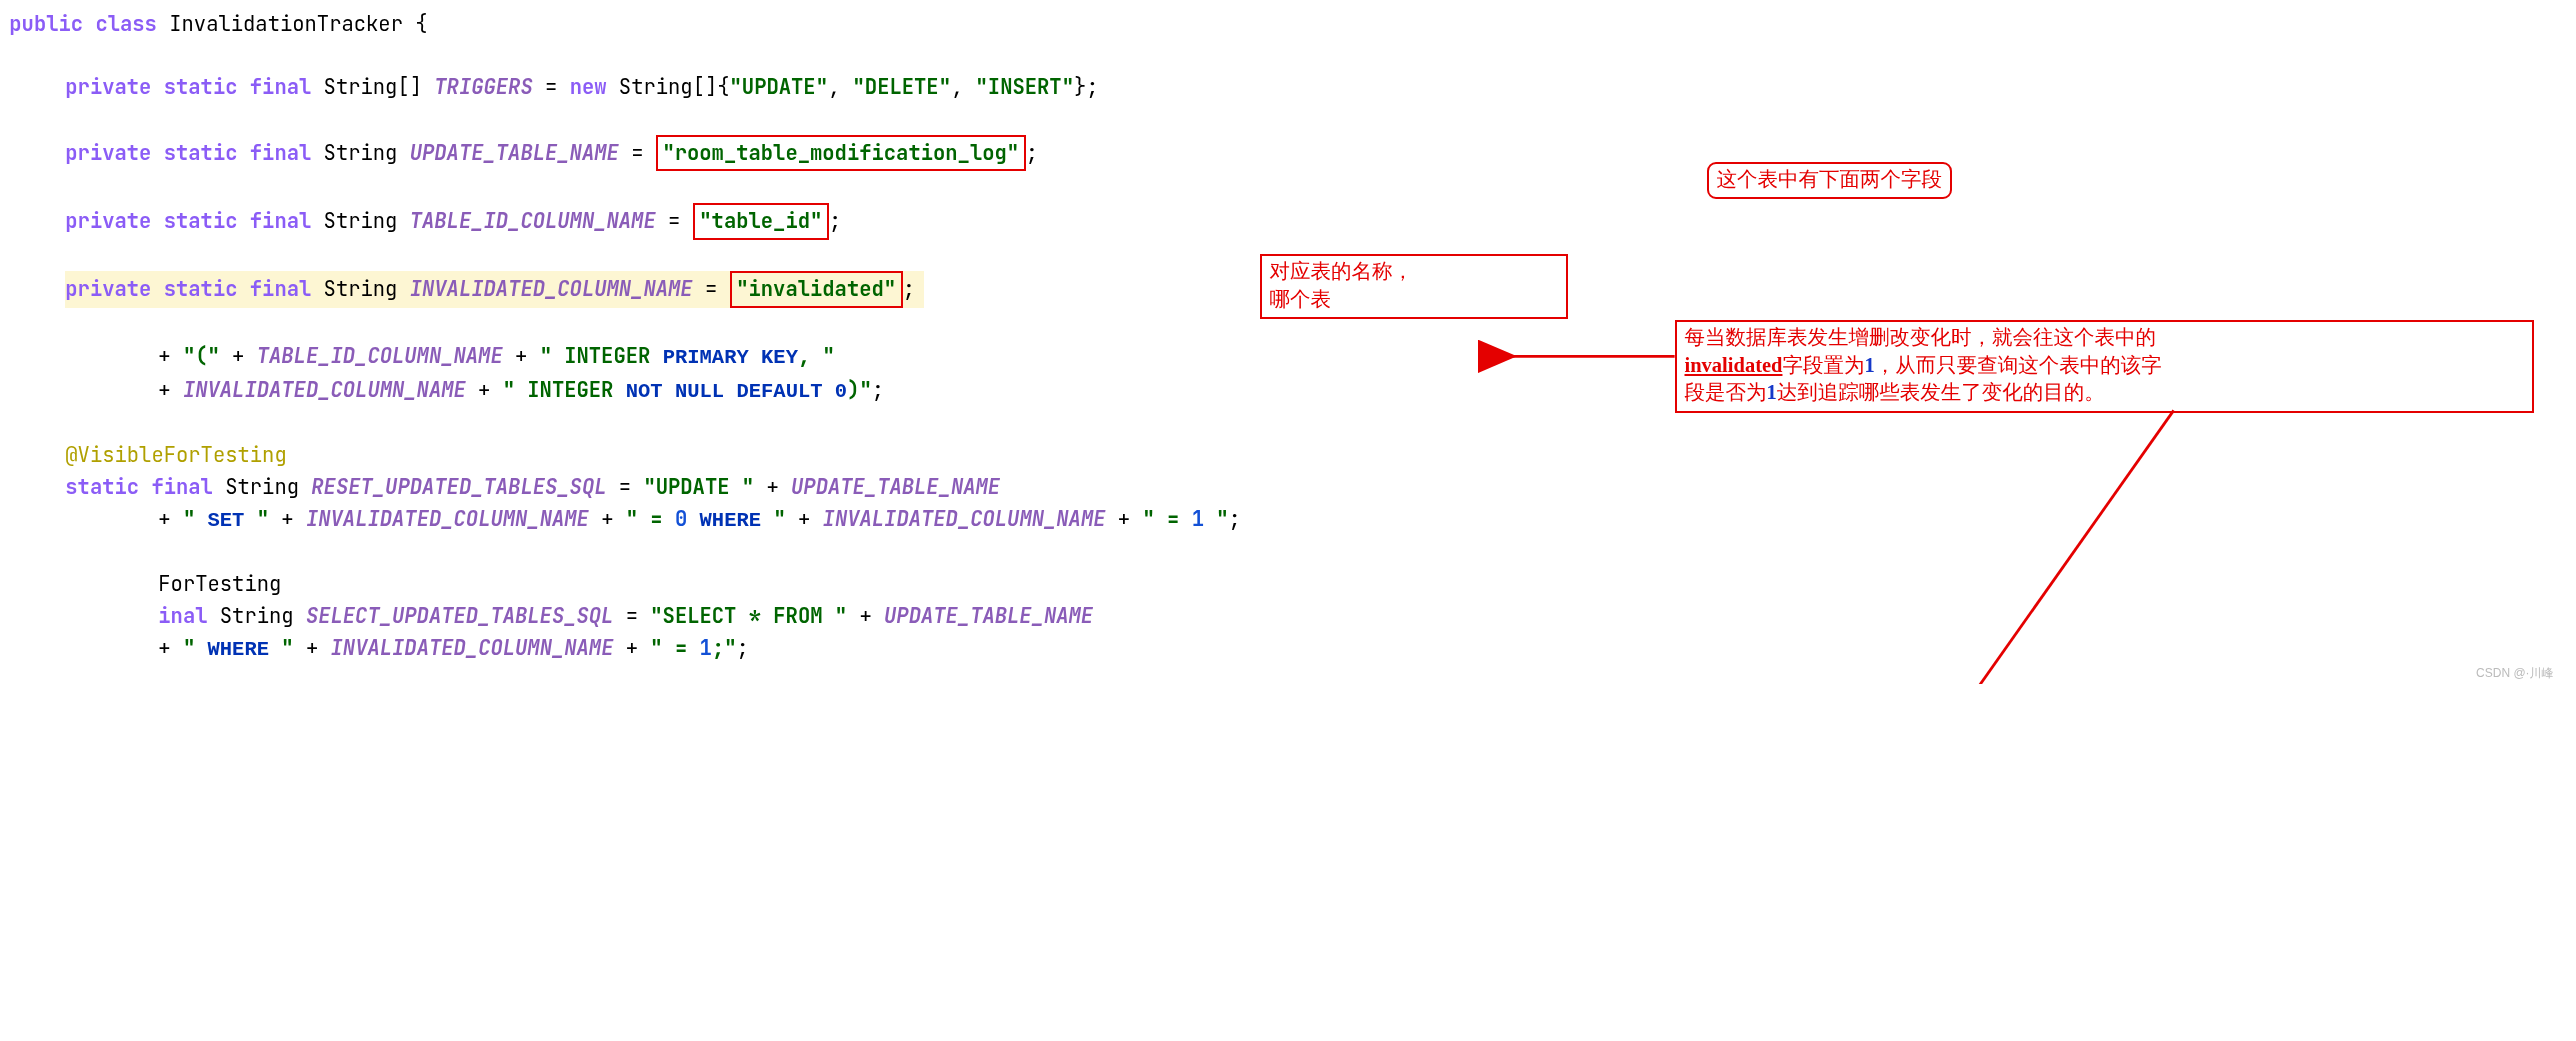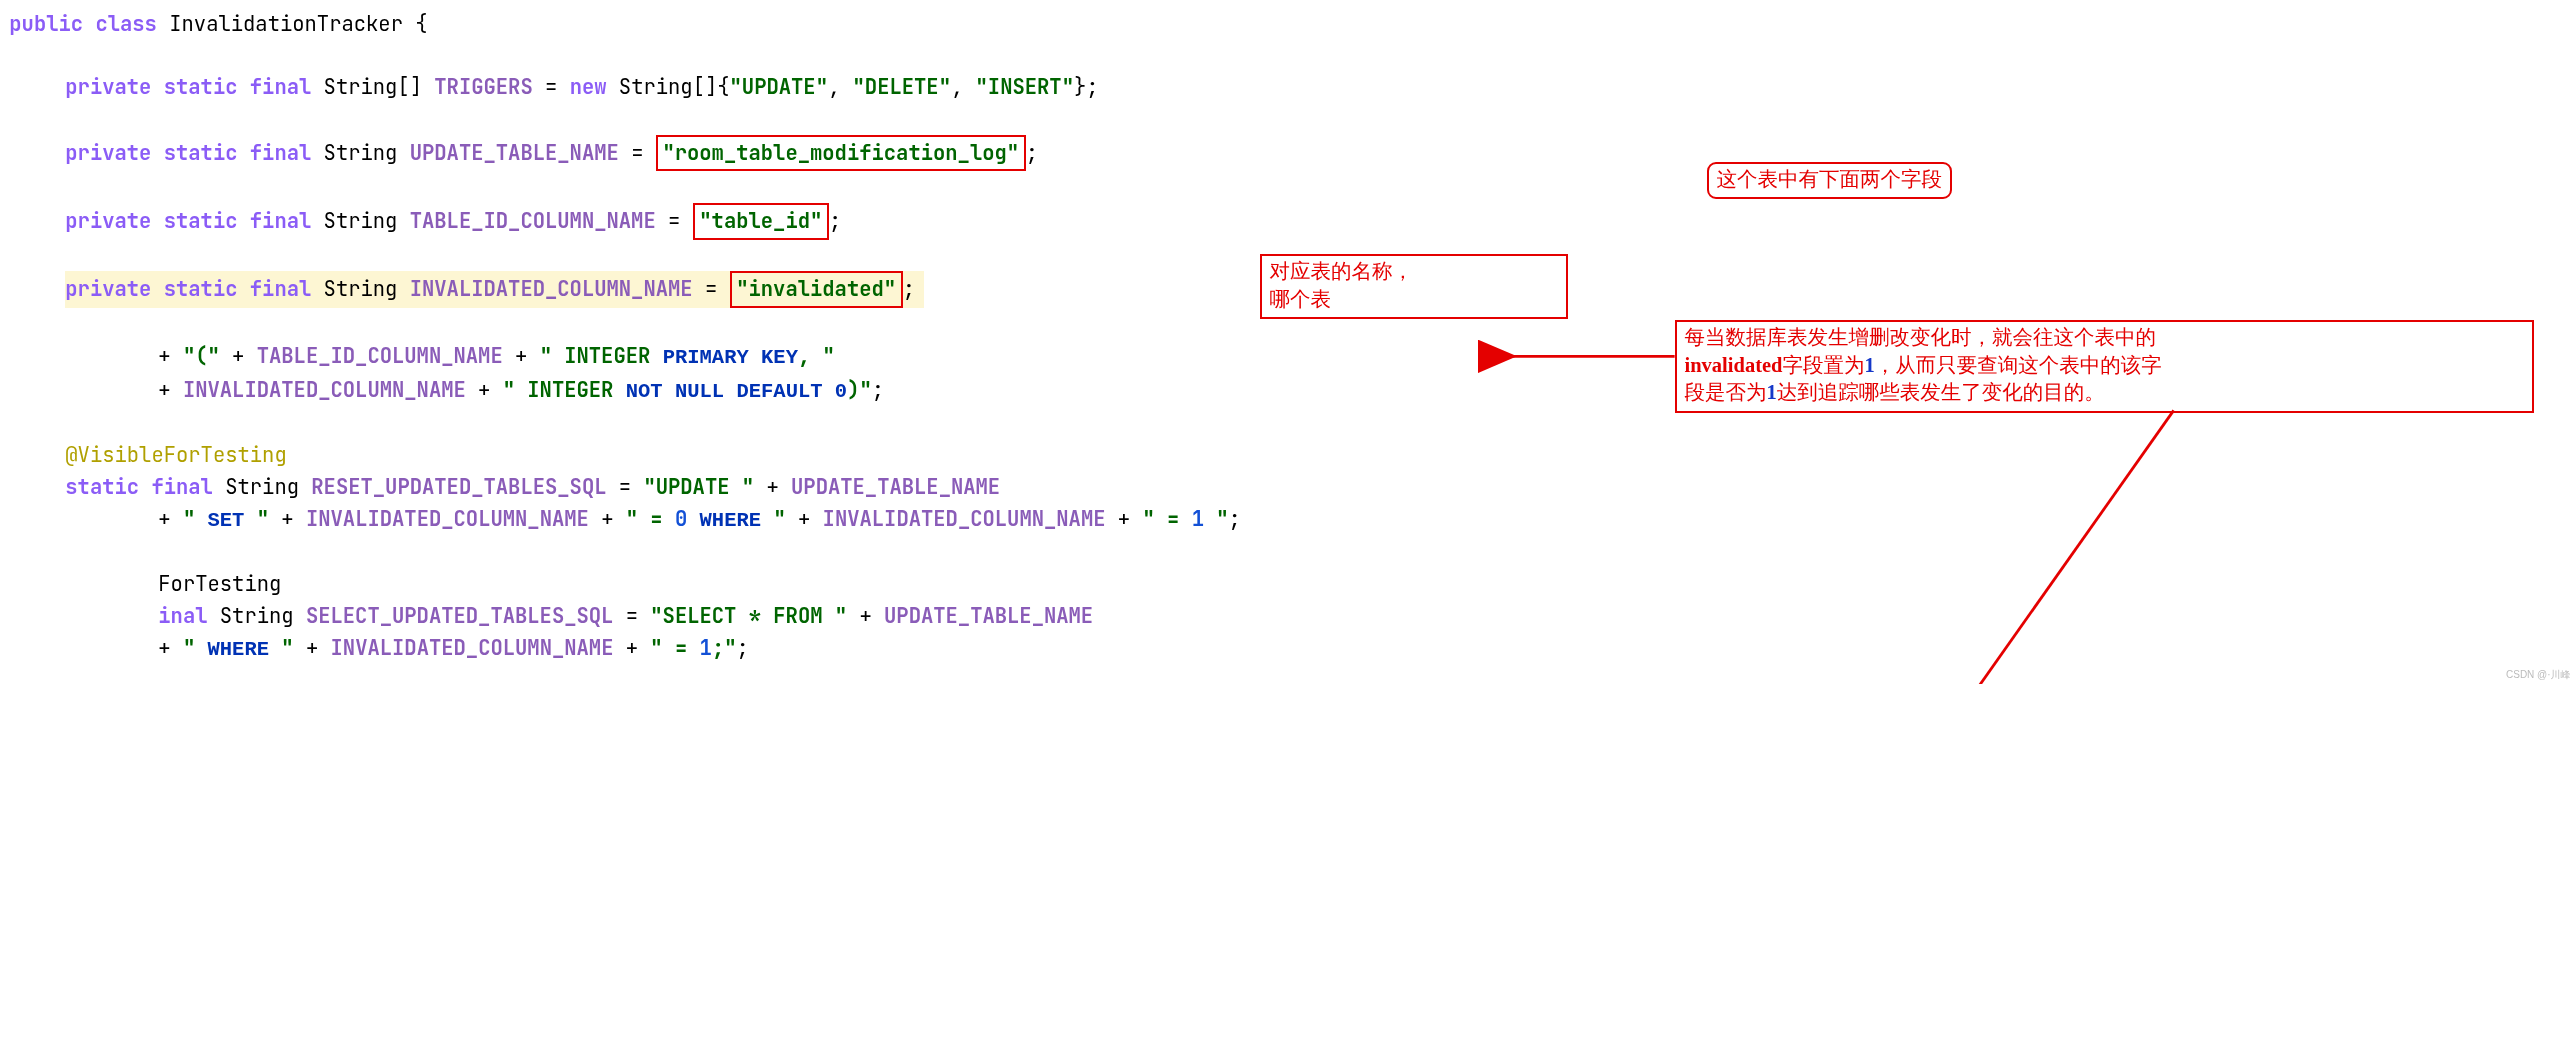--- a/index.html
+++ b/index.html
@@ -1,33 +1,33 @@
 <!DOCTYPE html>
 <html style="font-size:15px"><head>
 <meta charset="utf-8">
 <style>
   html,body{margin:0;padding:0;background:#fff;}
   body{font-family:"JetBrains Mono","Consolas","Monaco",monospace;font-size:20.5px;line-height:1.55;padding:7.5px 9.3px 18.7px 9.3px;white-space:normal;color:#000;position:relative;width:2557px;}
   .kw{color:#8b5cf6;font-weight:700;}
   .kw2{color:#0032b4;font-weight:700;font-family:Liberation Mono, monospace;}
-  .ident{color:#8a5cb8;font-weight:700;text-align:right;}
+  .ident{color:#8a5cb8;font-style:italic;font-weight:700;text-align:right;}
   .str{color:#006400;font-weight:700;}
   .num{color:#1250d6;font-weight:700;}
   .ann{color:#b0a000;}
   .plain{color:#000;margin-top:36px;}
   .indent1{padding-left:56px;}
   .indent2{padding-left:149px;}
   .line{white-space:pre;}
   .hl{background:#fdf6d3;display:inline-block;padding-right:9.3px;}
   .box{border:2.3px solid #e40000;display:inline-block;padding:0 4.7px 0.9px 4.7px;}
   .callout{position:absolute;border:2.3px solid #e40000;color:#e40000;background:#fff;font-family:"SimSun","STSong","Songti SC",serif;font-size:20.5px;line-height:1.35;padding:1.9px 7.5px 3.7px 7.5px;}
   .callout .blue{color:#1538c9;font-weight:700;font-family:inherit;}
   .bigbox{position:absolute;border:2.3px solid #e40000;pointer-events:none;}
   svg.arrow{position:absolute;pointer-events:none;}
-  .watermark{position:absolute;right:5px;bottom:1.9px;font-size:10px;color:#bbb;font-family:sans-serif;}
+  .watermark{position:absolute;right:22px;bottom:1.9px;font-size:12px;color:#bbb;font-family:sans-serif;}
 </style>
 </head>
 <body>
 
 <div>
 <div class="line"><span class="kw">public</span><span> </span><span class="kw">class</span><span> </span><span class="plain">InvalidationTracker</span><span class="plain"> {</span></div>
 <div class="line">&nbsp;</div>
 <div class="line indent1"><span class="kw">private static final </span><span class="plain">String[] </span><span class="ident">TRIGGERS</span><span class="plain"> = </span><span class="kw">new </span><span class="plain">String[]{</span><span class="str">"UPDATE"</span><span class="plain">, </span><span class="str">"DELETE"</span><span class="plain">, </span><span class="str">"INSERT"</span><span class="plain">};</span></div>
 <div class="line">&nbsp;</div>
 <div class="line indent1"><span class="kw">private static final </span><span class="plain">String </span><span class="ident">UPDATE_TABLE_NAME</span><span class="plain"> = </span><span class="box"><span class="str">"room_table_modification_log"</span></span><span class="plain">;</span></div>
@@ -52,21 +52,21 @@
   <span>这个表中有下面两个字段</span>
 </div>
 
 <div class="callout" style="left:1260px;top:254px;width:289px;">
   <span>对应表的名称，</span><br>
   <span>哪个表</span>
 </div>
 
 <div class="callout" style="left:1675px;top:320px;width:840px;">
   <span>每当数据库表发生增删改变化时，就会往这个表中的</span><br>
-  <span style="font-weight:700;">invalidated</span><span>字段置为</span><span class="blue">1</span><span>，从而只要查询这个表中的该字</span><br>
+  <span style="font-weight:700;text-decoration:underline;">invalidated</span><span>字段置为</span><span class="blue">1</span><span>，从而只要查询这个表中的该字</span><br>
   <span>段是否为</span><span class="blue">1</span><span>达到追踪哪些表发生了变化的目的。</span>
 </div>
 
 <div class="bigbox" style="left:145px;top:854px;width:1661px;height:173px;"></div>
 
 <svg class="arrow" style="left:0;top:0;" width="2576" height="1041" viewBox="0 0 2761 1116">
   <defs>
     <marker id="ah" markerWidth="14" markerHeight="12" refX="2" refY="6" orient="auto">
       <path d="M14,0 L0,6 L14,12 z" fill="#e40000"></path>
     </marker>

